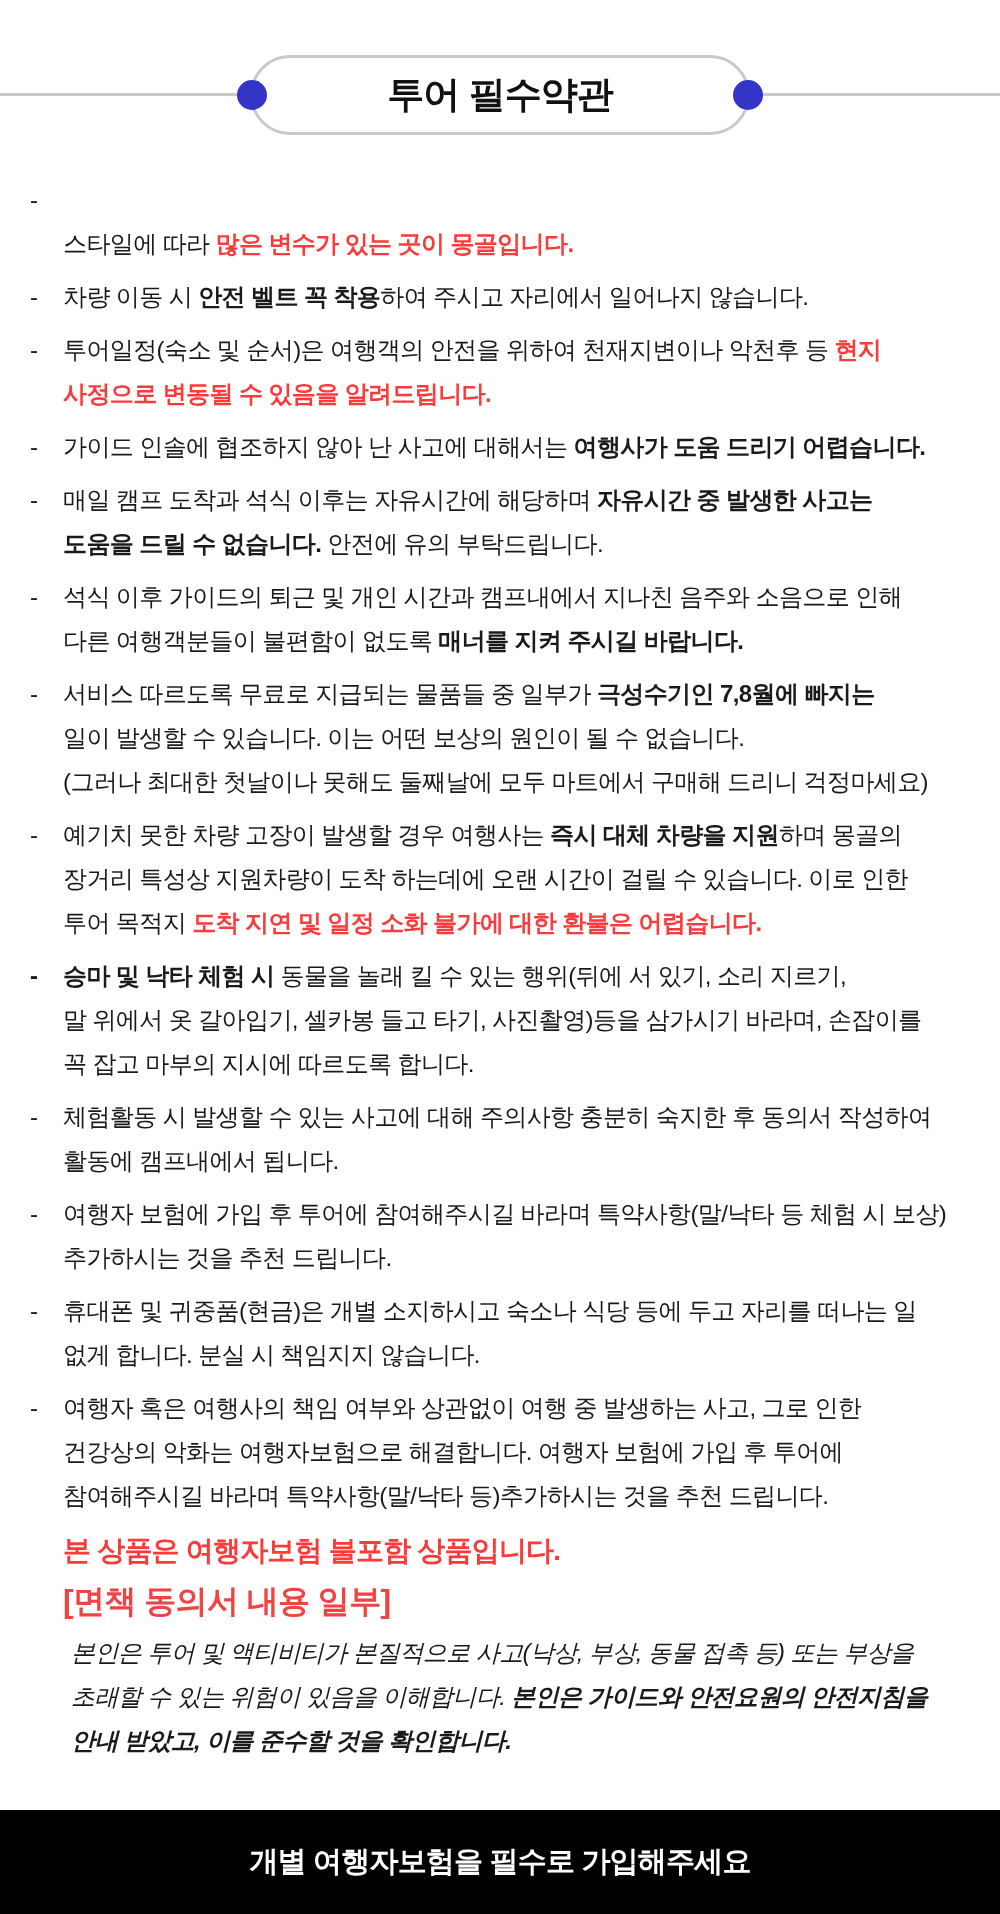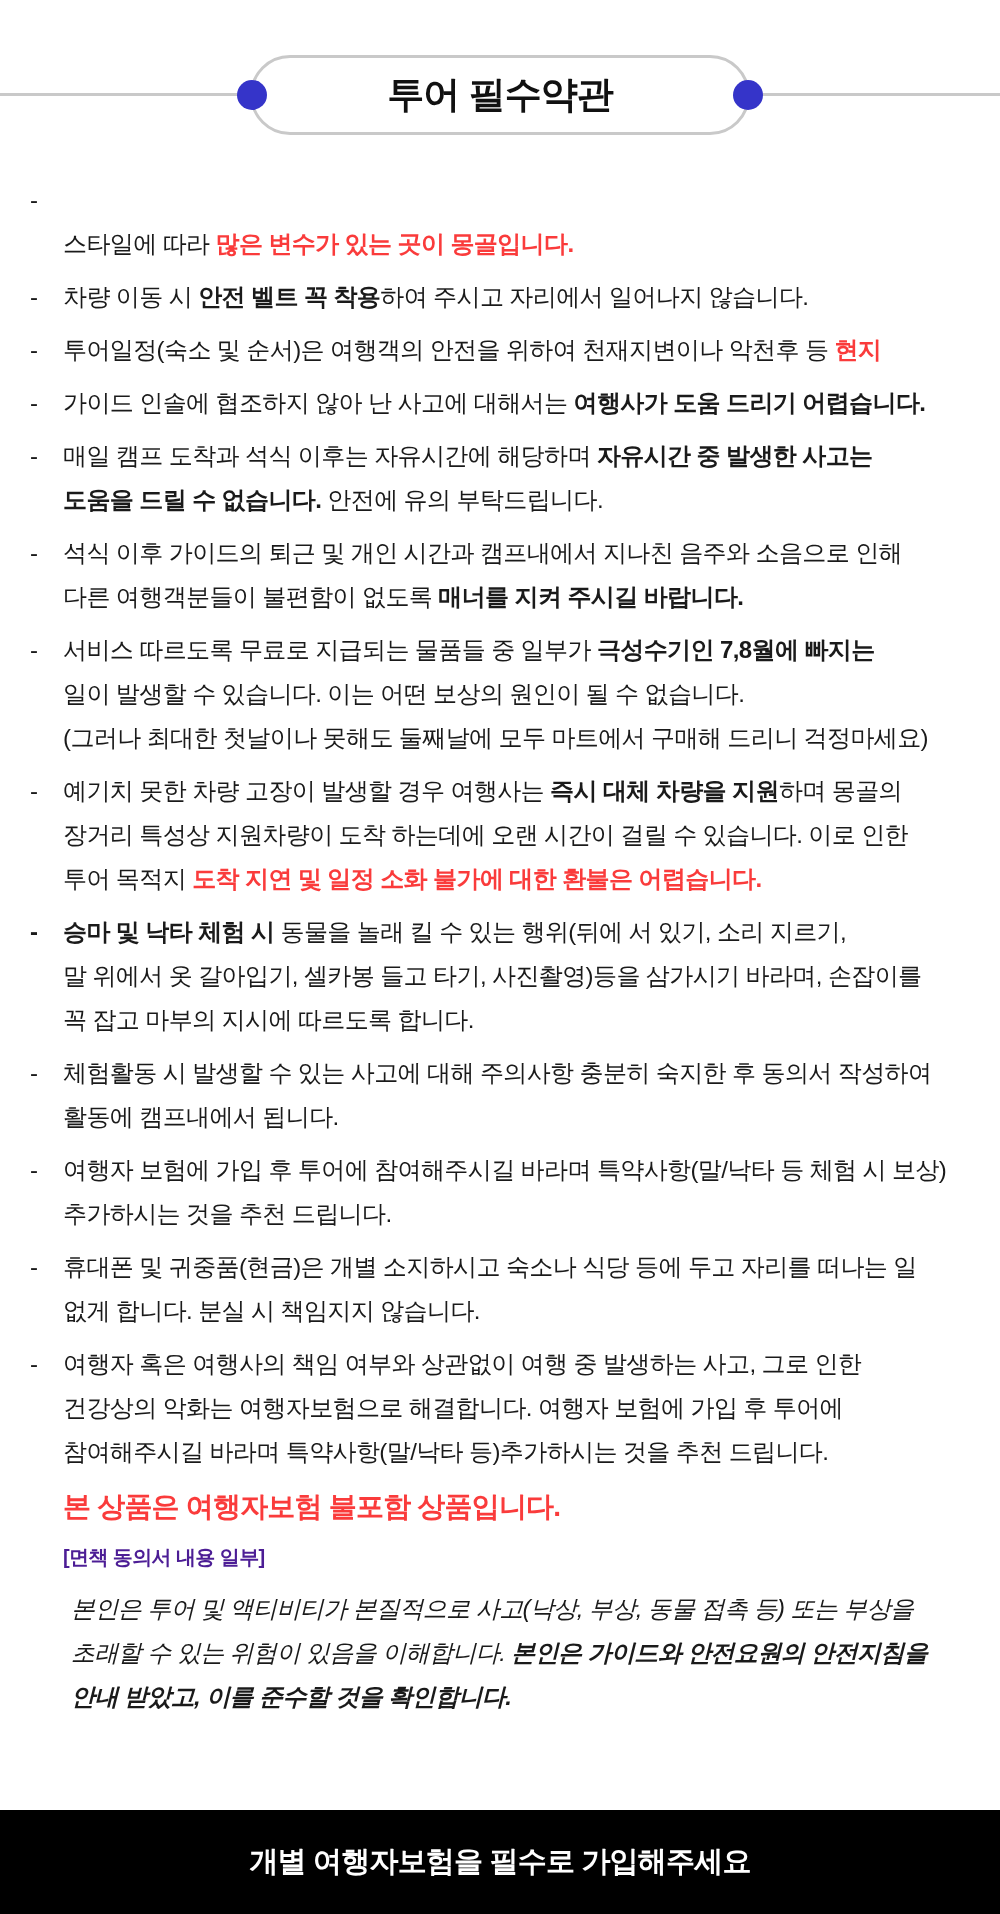--- a/index.html
+++ b/index.html
@@ -57,21 +57,21 @@
   .seg-r{font-weight:700;color:#fa3b3b;}
   
   .disclaimer{margin:4px 0 0 33px;}
   .product-notice{
     margin:0 0 4px 0;
     font-size:28px;line-height:48px;font-weight:700;color:#fa3b3b;
     letter-spacing:-0.8px;
   }
   .waiver-heading{
     margin:0;
-    font-size:20px;line-height:44px;font-weight:700;color:#4c1d95;
+    font-size:32px;line-height:44px;font-weight:700;color:#ef4444;
   }
   .waiver-paragraph{margin:8px;font-style:italic;}
   
   .footer{
     position:absolute;left:0;right:0;bottom:0;height:104px;
     background:#000000;
     display:flex;align-items:center;justify-content:center;
   }
   .footer-text{
     margin:0;color:#ffffff;font-size:29px;font-weight:700;
@@ -97,21 +97,21 @@
         <li class="terms-item">
           <span class="dash">-</span>
           <span class="item-text"><br><span class="seg-n">스타일에 따라 </span><span class="seg-r">많은 변수가 있는 곳이 몽골입니다.</span></span>
         </li>
         <li class="terms-item">
           <span class="dash">-</span>
           <span class="item-text"><span class="seg-n">차량 이동 시 </span><span class="seg-b">안전 벨트 꼭 착용</span><span class="seg-n">하여 주시고 자리에서 일어나지 않습니다.</span></span>
         </li>
         <li class="terms-item">
           <span class="dash">-</span>
-          <span class="item-text"><span class="seg-n">투어일정(숙소 및 순서)은 여행객의 안전을 위하여 천재지변이나 악천후 등 </span><span class="seg-r">현지</span><br></span>
+          <span class="item-text"><span class="seg-n">투어일정(숙소 및 순서)은 여행객의 안전을 위하여 천재지변이나 악천후 등 </span><span class="seg-r">현지</span><br><span class="seg-r">사정으로 변동될 수 있음을 알려드립니다.</span></span>
         </li>
         <li class="terms-item">
           <span class="dash">-</span>
           <span class="item-text"><span class="seg-n">가이드 인솔에 협조하지 않아 난 사고에 대해서는 </span><span class="seg-b">여행사가 도움 드리기 어렵습니다.</span></span>
         </li>
         <li class="terms-item">
           <span class="dash">-</span>
           <span class="item-text"><span class="seg-n">매일 캠프 도착과 석식 이후는 자유시간에 해당하며 </span><span class="seg-b">자유시간 중 발생한 사고는</span><br><span class="seg-b">도움을 드릴 수 없습니다.</span><span class="seg-n"> 안전에 유의 부탁드립니다.</span></span>
         </li>
         <li class="terms-item">

